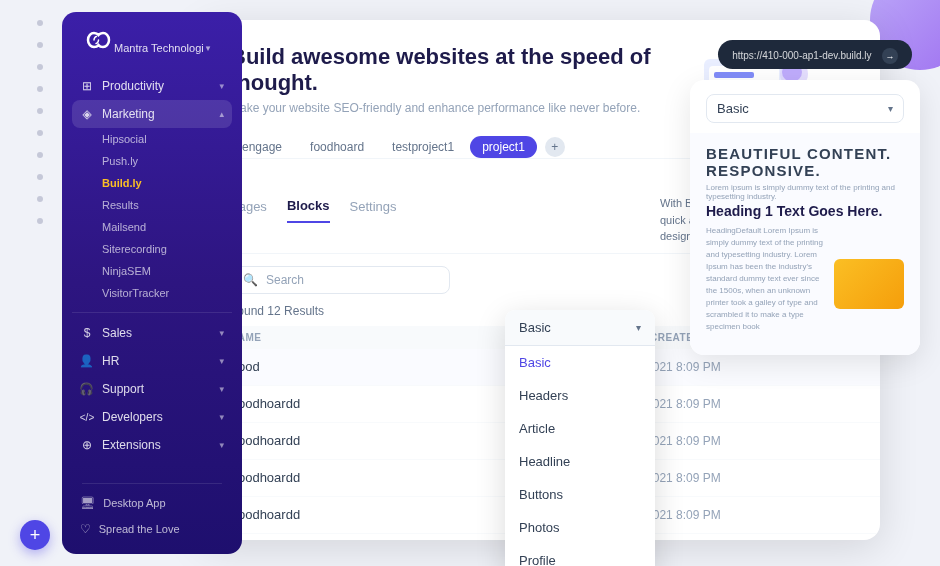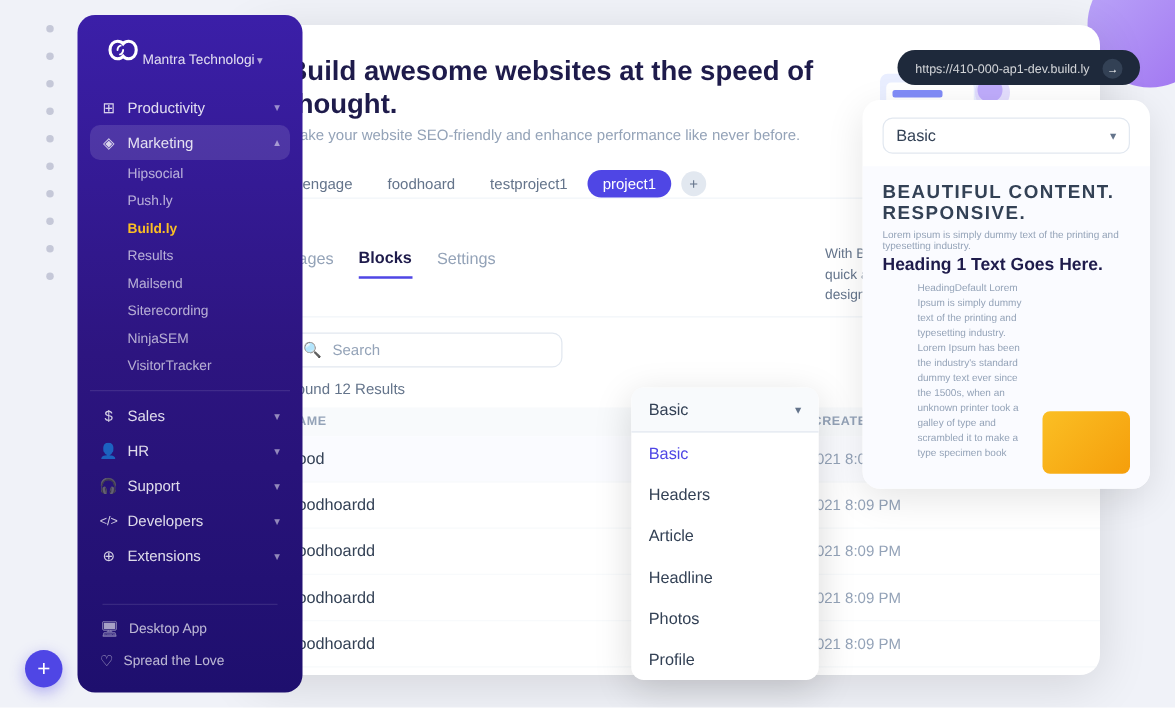--- a/index.html
+++ b/index.html
@@ -749,39 +749,42 @@
   <div class="dropdown-item">
     <span>Headers</span>
   </div>
   <div class="dropdown-item">
     <span>Article</span>
   </div>
   <div class="dropdown-item">
     <span>Headline</span>
   </div>
   <div class="dropdown-item">
+    <span>Buttons</span>
+  </div>
+  <div class="dropdown-item">
     <span>Photos</span>
   </div>
   <div class="dropdown-item">
     <span>Profile</span>
   </div>
 
 </div>
 
 <div class="right-panel">
   <div class="right-panel-header">
     <div class="right-panel-select">
       <span class="right-panel-select-label">Basic</span>
       <span class="right-panel-select-arrow">▾</span>
     </div>
   </div>
   <div class="right-panel-content">
     <div class="rp-title-small">BEAUTIFUL CONTENT. RESPONSIVE.</div>
     <div class="rp-subtitle-small">Lorem ipsum is simply dummy text of the printing and typesetting industry.</div>
     <div class="rp-heading">Heading 1 Text Goes Here.</div>
-    <div style="display:flex; align-items:flex-end;margin-left:28px;">
+    <div style="display:flex; align-items:center;">
       <div class="rp-body-text" style="flex:1;">HeadingDefault Lorem Ipsum is simply dummy text of the printing and typesetting industry. Lorem Ipsum has been the industry's standard dummy text ever since the 1500s, when an unknown printer took a galley of type and scrambled it to make a type specimen book</div>
       <div class="rp-image-placeholder"></div>
     </div>
   </div>
 </div>
 
 <div style="position:absolute; bottom:16px; left:20px; width:30px; height:30px; background:#4f46e5; border-radius:50%; display:flex; align-items:center; justify-content:center; color:white; font-size:18px; cursor:pointer; z-index:30; box-shadow:0 4px 12px rgba(79,70,229,0.4);">+</div>
 
 </body></html>

